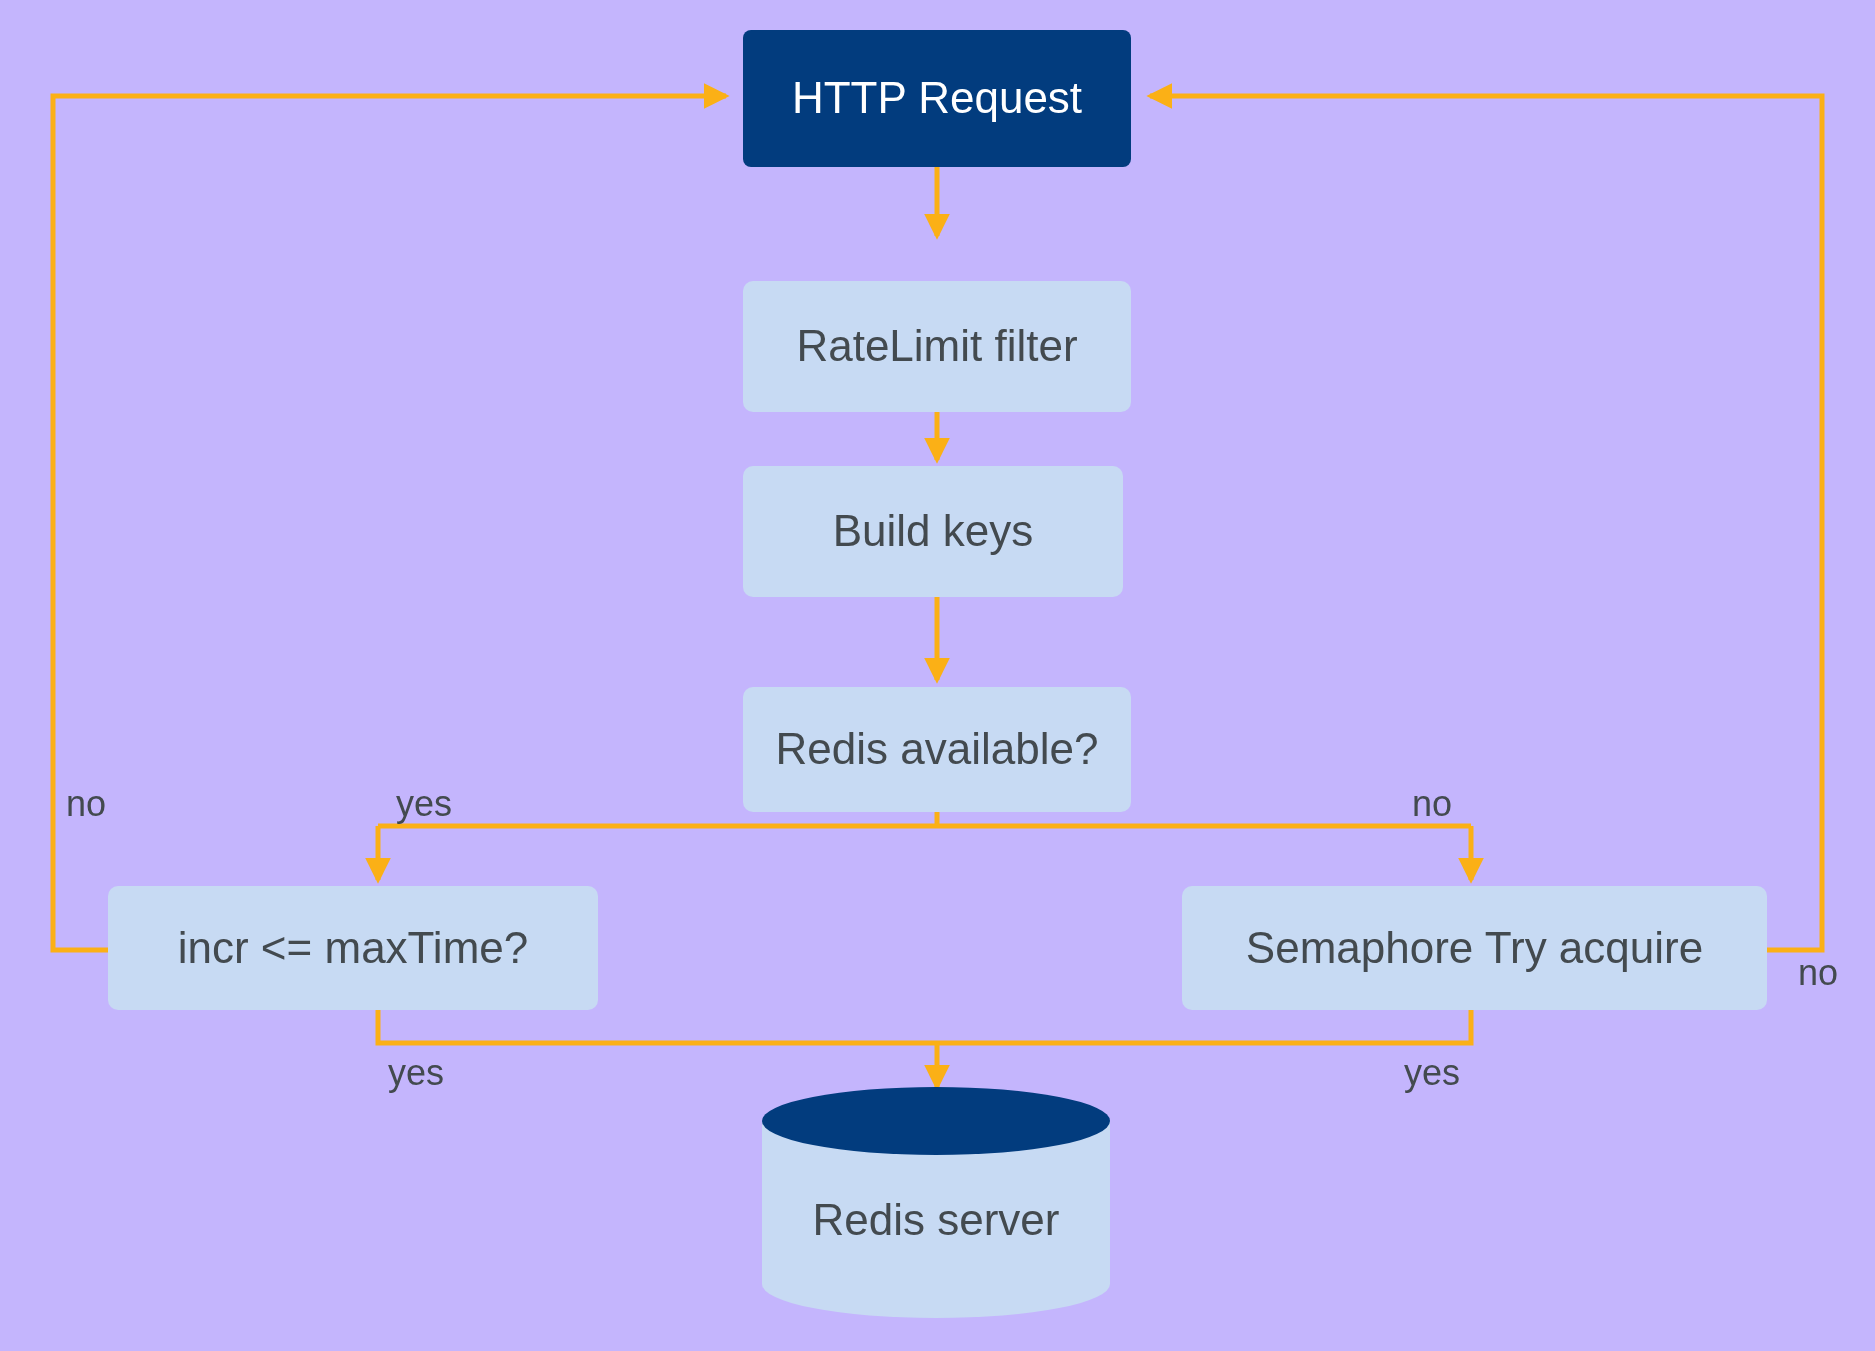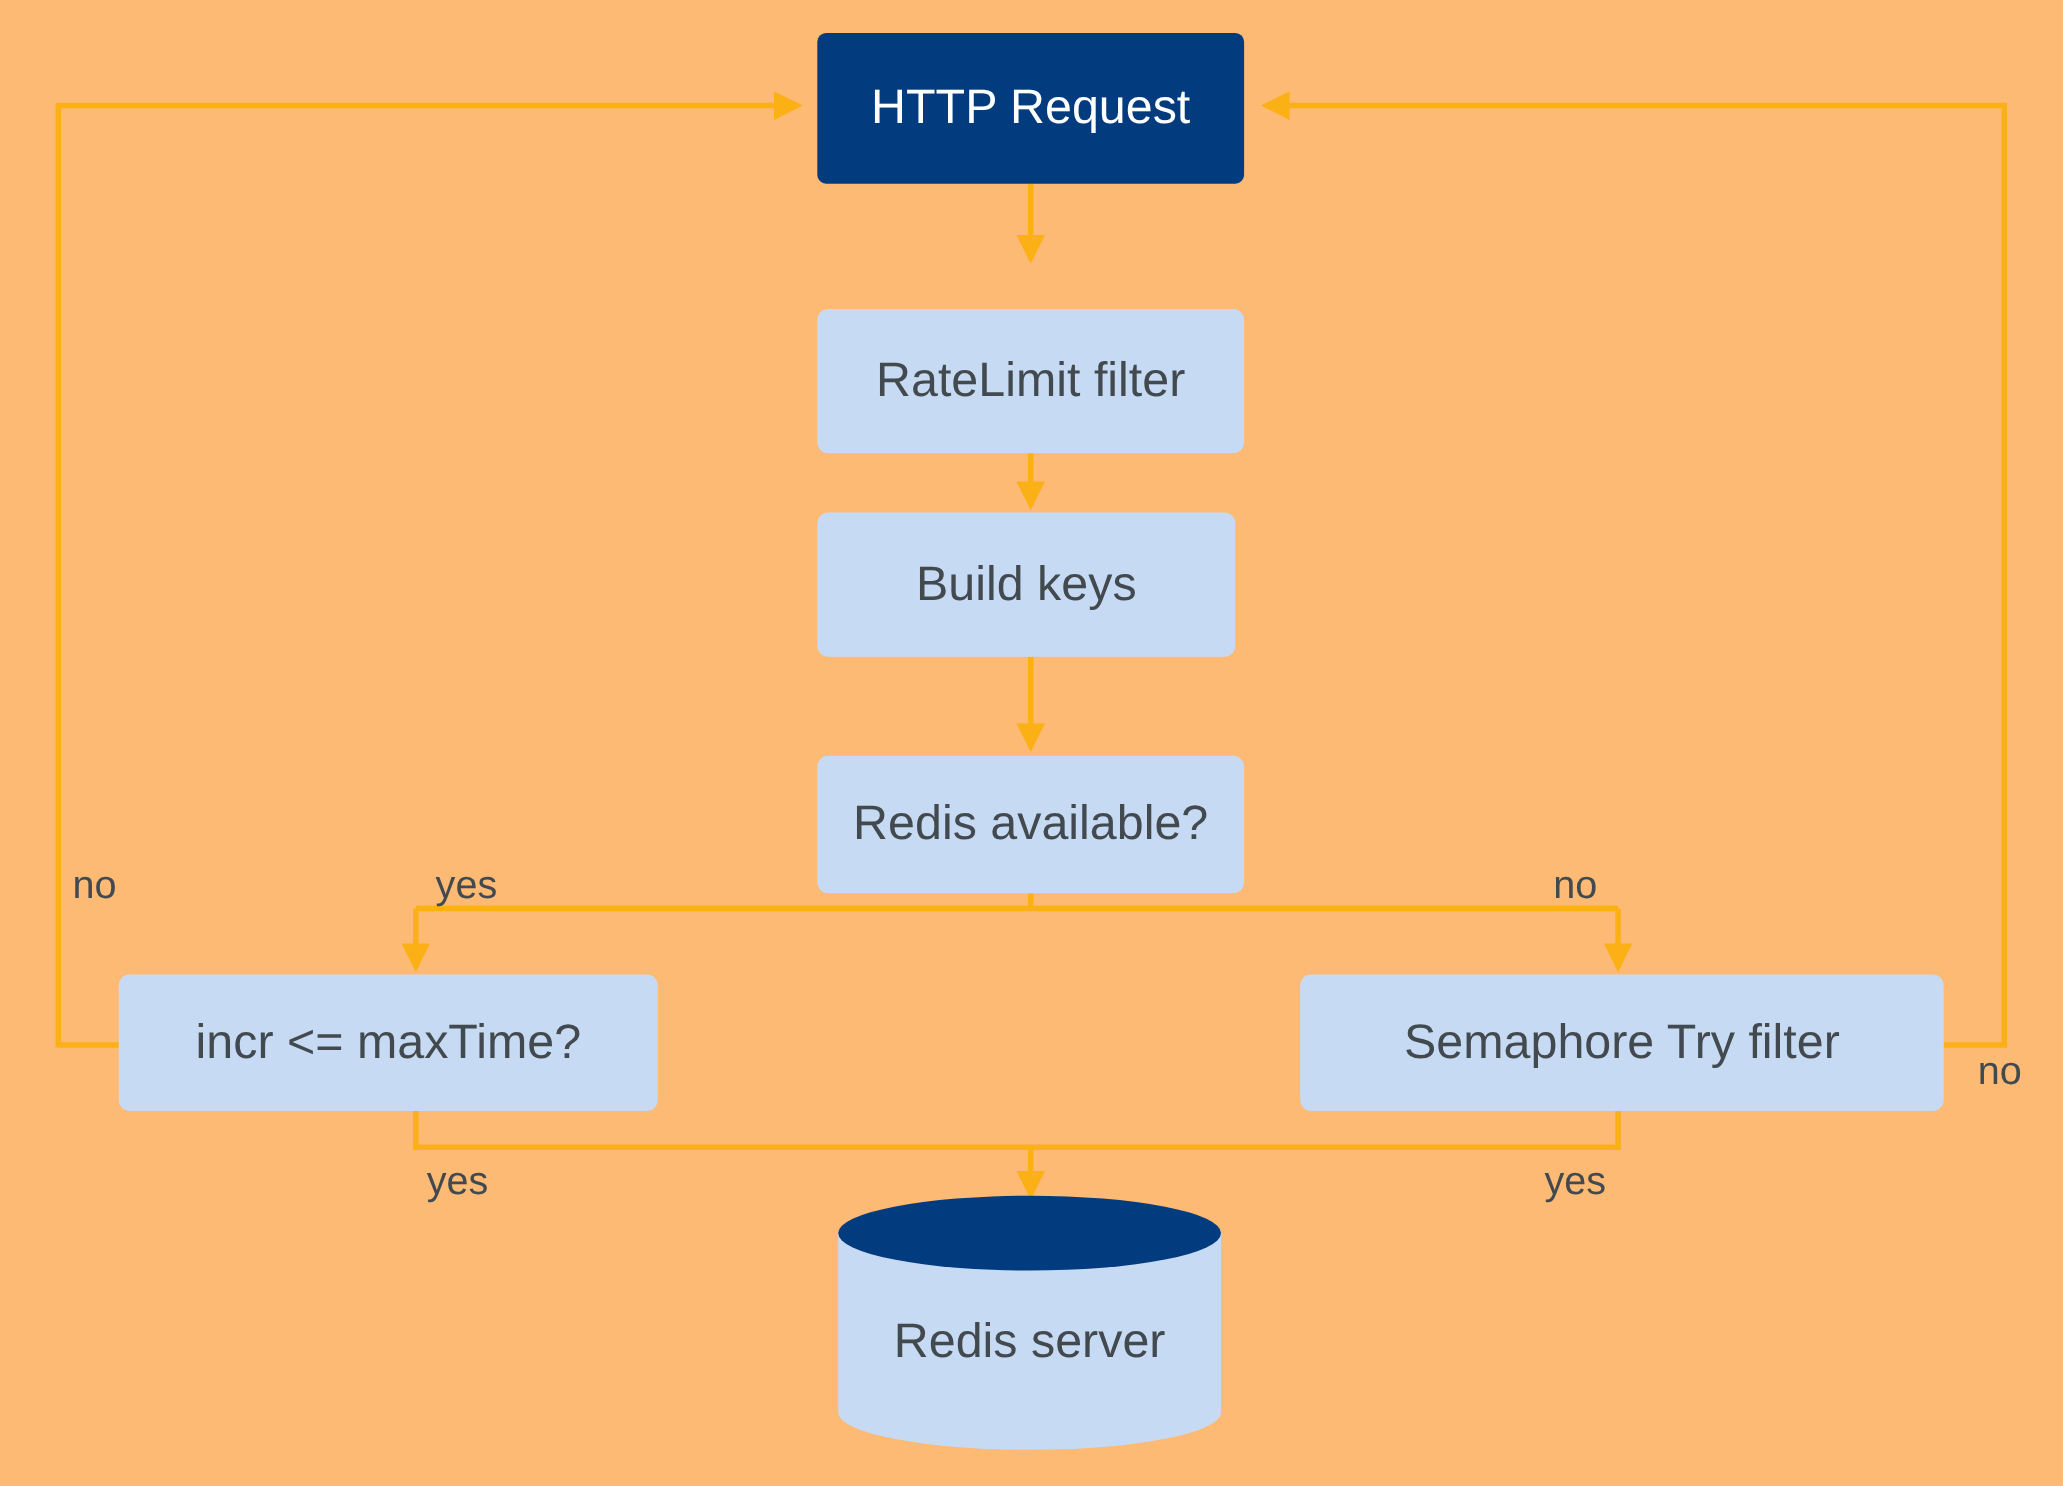--- a/index.html
+++ b/index.html
@@ -7,21 +7,21 @@
     padding: 0;
     background: #ffffff;
   }
   body {
     font-family: "Liberation Sans", "DejaVu Sans", sans-serif;
   }
   #canvas {
     position: relative;
     width: 1875px;
     height: 1351px;
-    background: #fdba74;
+    background: #c4b5fd;
     overflow: hidden;
   }
   #edges {
     position: absolute;
     left: 0;
     top: 0;
     width: 1875px;
     height: 1351px;
   }
   .node {
@@ -118,21 +118,21 @@
 
   <div class="node node-process" style="left:743px; top:687px; width:388px; height:125px;">
     <span>Redis available?</span>
   </div>
 
   <div class="node node-process" style="left:108px; top:886px; width:490px; height:124px;">
     <span>incr &lt;= maxTime?</span>
   </div>
 
   <div class="node node-process" style="left:1182px; top:886px; width:585px; height:124px;">
-    <span>Semaphore Try filter</span>
+    <span>Semaphore Try acquire</span>
   </div>
 
   <div class="cyl" style="left:760px; top:1085px; width:352px; height:235px;">
     <svg width="352" height="235" viewBox="0 0 352 235" xmlns="http://www.w3.org/2000/svg">
       <path d="M 2 36 L 2 199 A 174 34 0 0 0 350 199 L 350 36 Z" fill="#c7daf3"></path>
       <ellipse cx="176" cy="36" rx="174" ry="34" fill="#023c7e"></ellipse>
     </svg>
     <div class="cyl-label" style="top:113px;">Redis server</div>
   </div>
 

